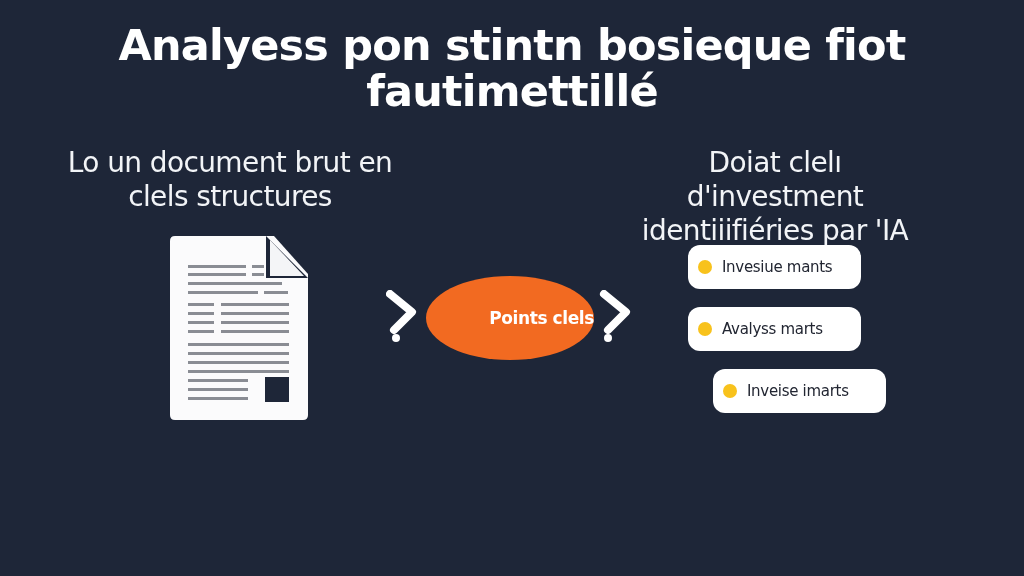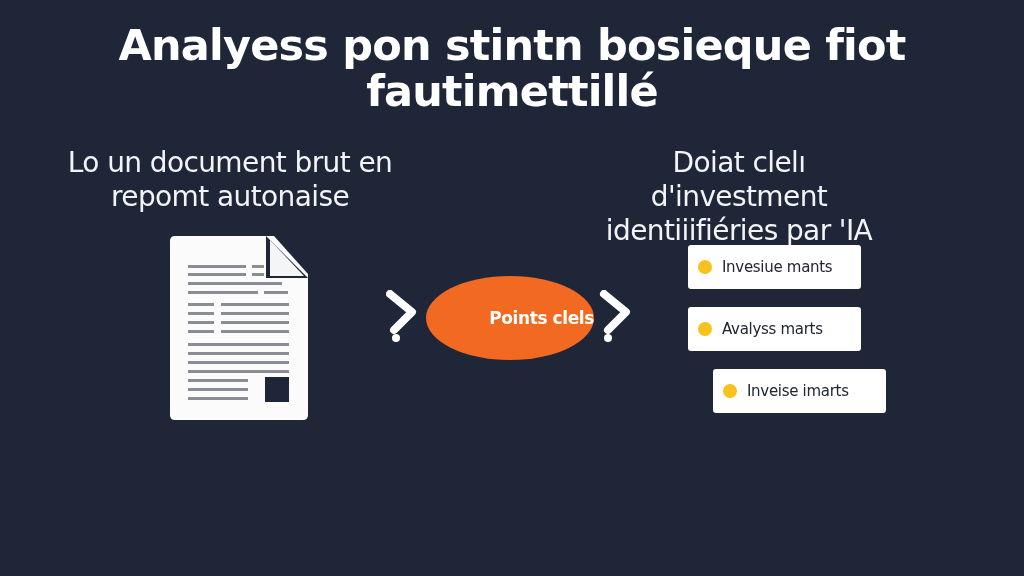--- a/index.html
+++ b/index.html
@@ -20,21 +20,21 @@
   }
   .subhead {
     position: absolute;
     text-align: center;
     font-family: "DejaVu Sans", sans-serif;
     font-size: 28px; line-height: 34px;
     letter-spacing: -0.6px;
     color: #f2f4f7;
   }
   .subhead.left { left: 60px; width: 340px; top: 146px; }
-  .subhead.right { left: 584px; width: 310px; top: 146px; text-align: center; }
+  .subhead.right { left: 620px; width: 310px; top: 146px; text-align: center; }
 
   
   .doc {
     position: absolute; left: 170px; top: 236px; width: 138px; height: 184px;
   }
   .doc svg { display: block; }
 
   
   .chev {
     position: absolute; width: 36px; height: 56px;
@@ -48,21 +48,21 @@
     display: flex; flex-direction: column; align-items: flex-end; justify-content: center;
     font-family: "DejaVu Sans", sans-serif;
     font-weight: bold; font-size: 17px; line-height: 24px;
     letter-spacing: -0.4px;
     color: #ffffff;
   }
 
   
   .card {
     position: absolute; left: 688px; width: 173px; height: 44px;
-    background: #ffffff; border-radius: 3px;
+    background: #ffffff; border-radius: 12px;
     display: flex; align-items: center;
     box-sizing: border-box; padding-left: 10px;
   }
   .card .dot {
     width: 14px; height: 14px; border-radius: 50%;
     background: #f8c21c; margin-right: 10px; flex: 0 0 auto;
   }
   .card .label {
     font-family: "DejaVu Sans", sans-serif;
     font-size: 15px; letter-spacing: -0.3px;
@@ -71,21 +71,21 @@
 </style>
 </head>
 <body>
 
 <div class="title">
   <div>Analyess pon stintn bosieque fiot fautimettillé</div>
 </div>
 
 <div class="subhead left">
   <div>Lo un document brut en</div>
-  <div>repomt autonaise</div>
+  <div>clels structures</div>
 </div>
 
 <div class="subhead right">
   <div>Doiat clelı d'investment</div>
   <div>identiiifiéries par 'IA</div>
 </div>
 
 <div class="doc">
   <svg width="138" height="184" viewBox="0 0 138 184">
     <path d="M5 0 H104 L138 38 V179 Q138 184 133 184 H5 Q0 184 0 179 V5 Q0 0 5 0 Z" fill="#fbfbfc"></path>

